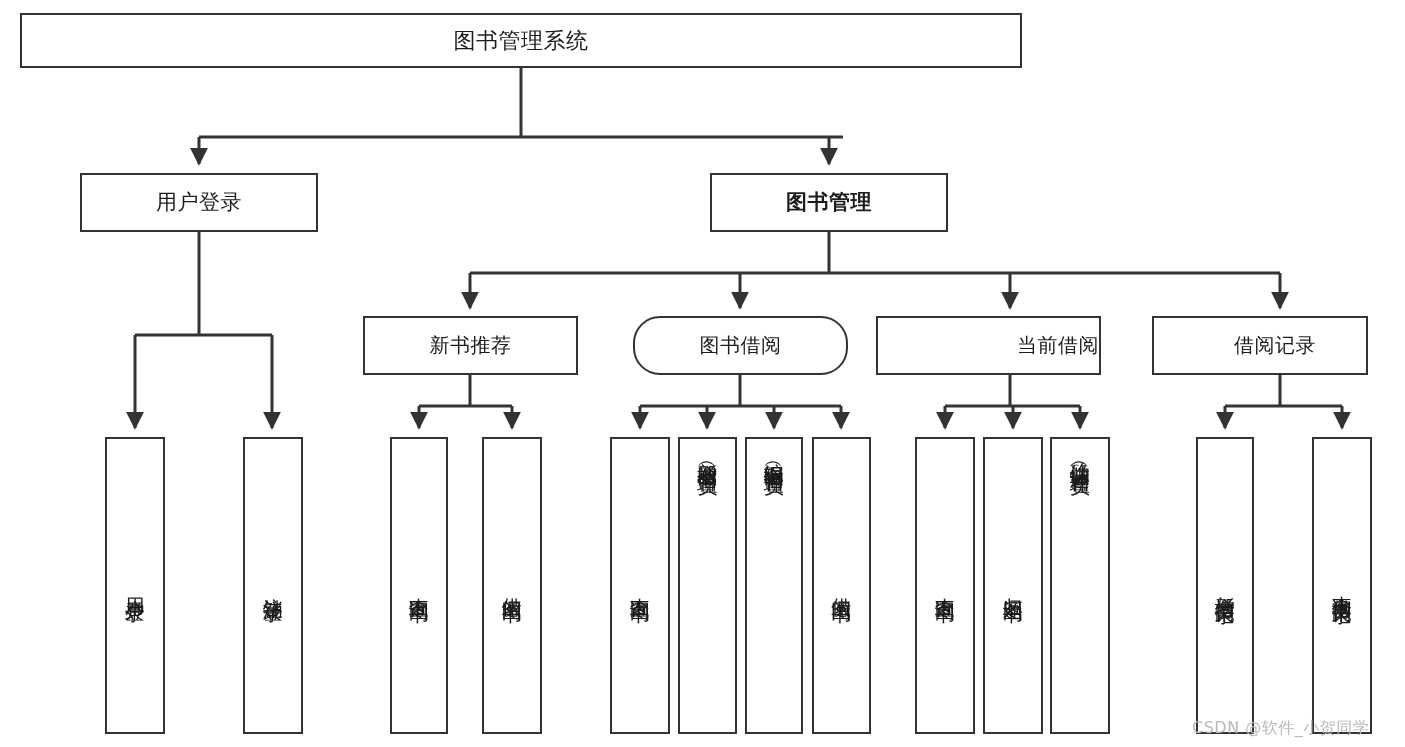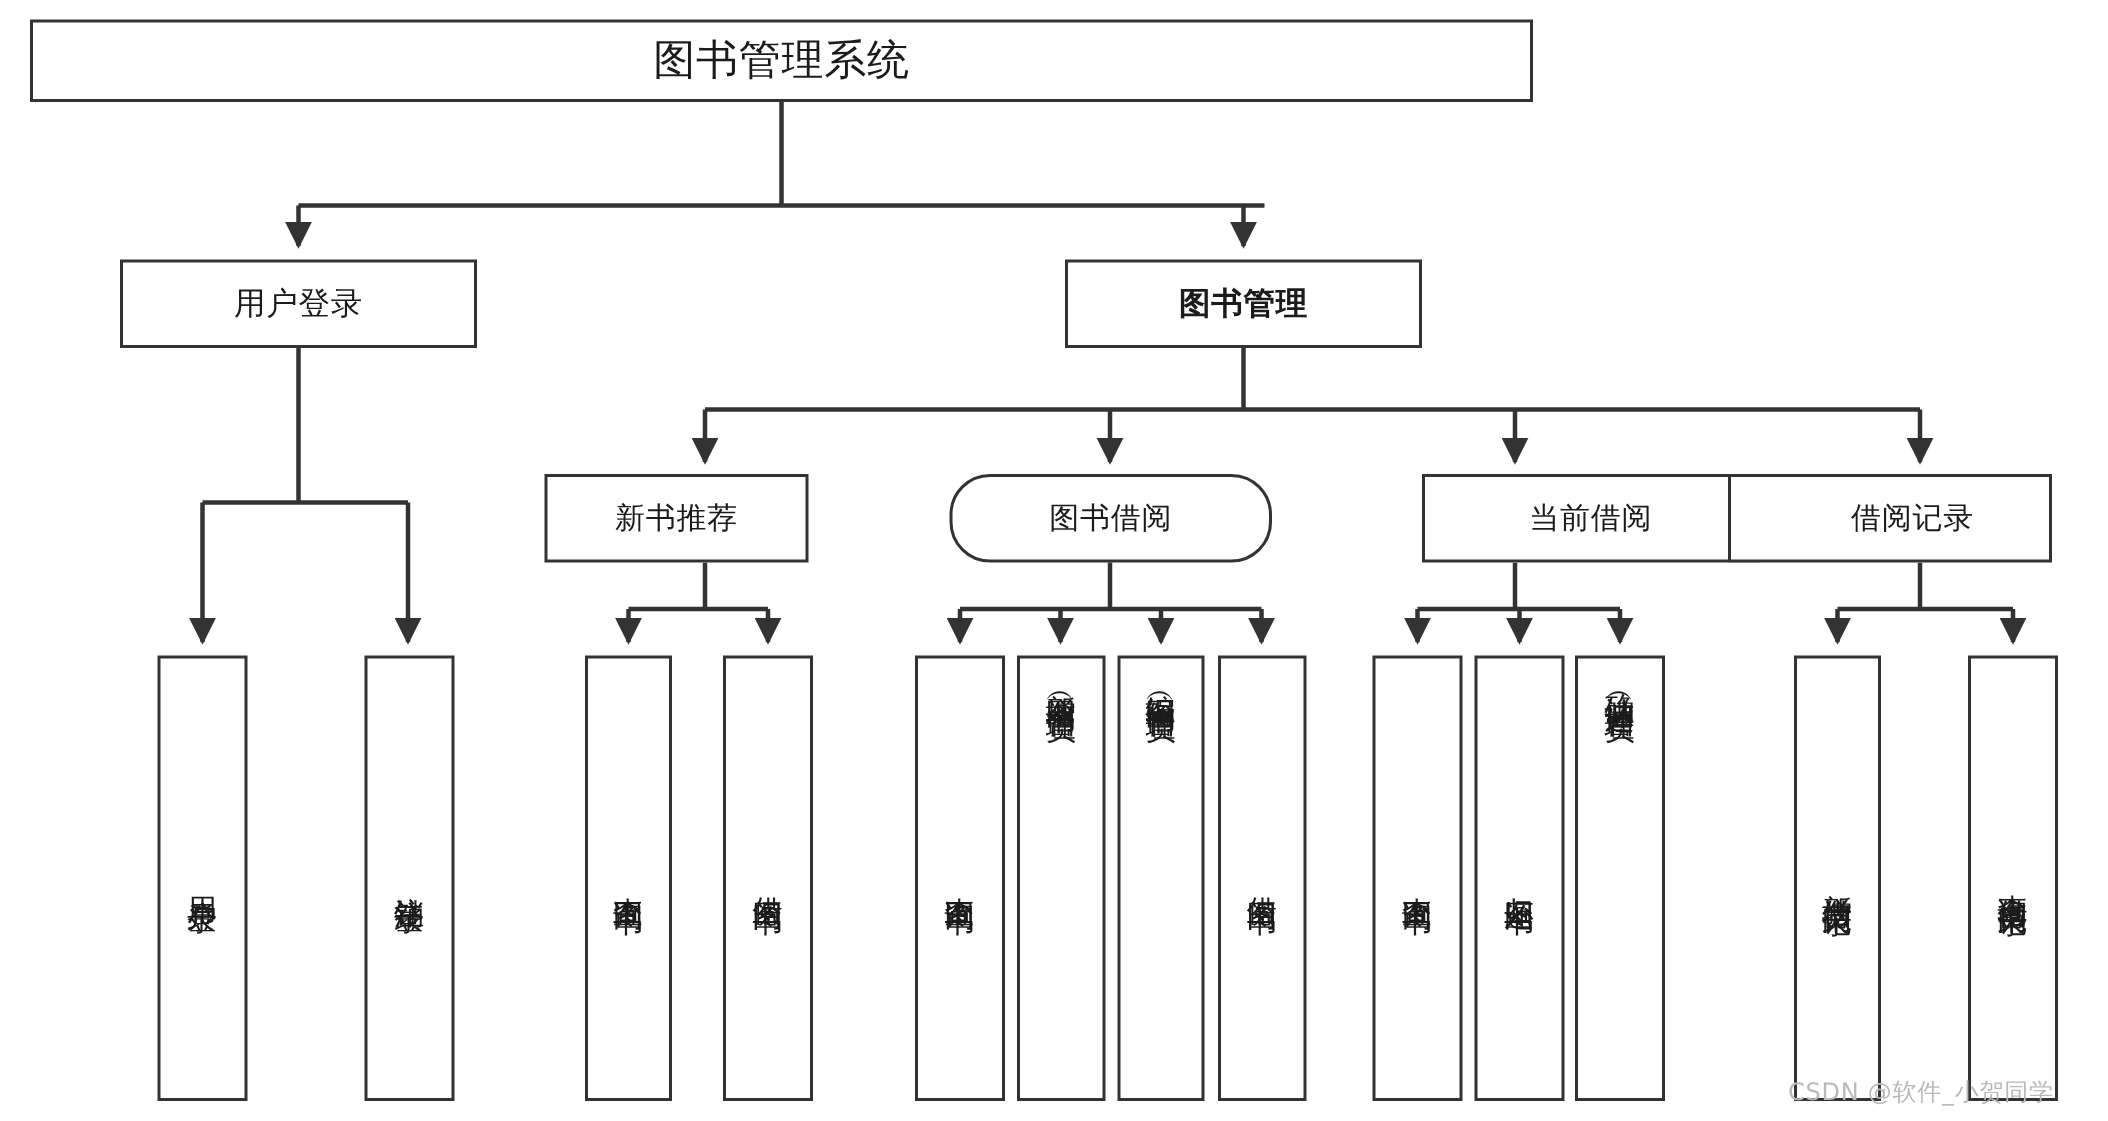--- a/index.html
+++ b/index.html
@@ -35,21 +35,21 @@
     align-items: center;
     justify-content: center;
     color: #1b1b1b;
   }
   .node .label {
     font-size: 21px;
     line-height: 1.15;
     letter-spacing: 0.5px;
     white-space: nowrap;
   }
-  .node.root .label { font-size: 28px; }
+  .node.root .label { font-size: 22px; }
   .node.level1 .label { font-size: 21px; }
   .node.level2 .label { font-size: 20px; }
 
   
   .node.leaf {
     align-items: flex-start;
     justify-content: center;
     padding-top: 8px;
   }
   .node.leaf .label {
@@ -131,27 +131,27 @@
     <span class="label">图书管理系统</span>
   </div>
 
   <div class="node level1" style="left: 80px; top: 173px; width: 238px; height: 59px;">
     <span class="label">用户登录</span>
   </div>
   <div class="node level1" style="left: 710px; top: 173px; width: 238px; height: 59px; font-weight: bold;">
     <span class="label">图书管理</span>
   </div>
 
-  <div class="node level2" style="left: 363px; top: 316px; width: 176px; height: 59px;">
+  <div class="node level2" style="left: 363px; top: 316px; width: 215px; height: 59px;">
     <span class="label">新书推荐</span>
   </div>
   <div class="node level2" style="left: 633px; top: 316px; width: 215px; height: 59px; border-radius: 27px;">
     <span class="label">图书借阅</span>
   </div>
-  <div class="node level2" style="left: 948px; top: 316px; width: 225px; height: 59px;">
+  <div class="node level2" style="left: 876px; top: 316px; width: 225px; height: 59px; justify-content: flex-end;">
     <span class="label">当前借阅</span>
   </div>
   <div class="node level2" style="left: 1152px; top: 316px; width: 216px; height: 59px; padding-left: 30px;">
     <span class="label">借阅记录</span>
   </div>
 
   <div class="node leaf short" style="left: 105px; top: 437px; width: 60px; height: 297px;">
     <span class="label">用户登录</span>
   </div>
   <div class="node leaf short" style="left: 243px; top: 437px; width: 60px; height: 297px;">

